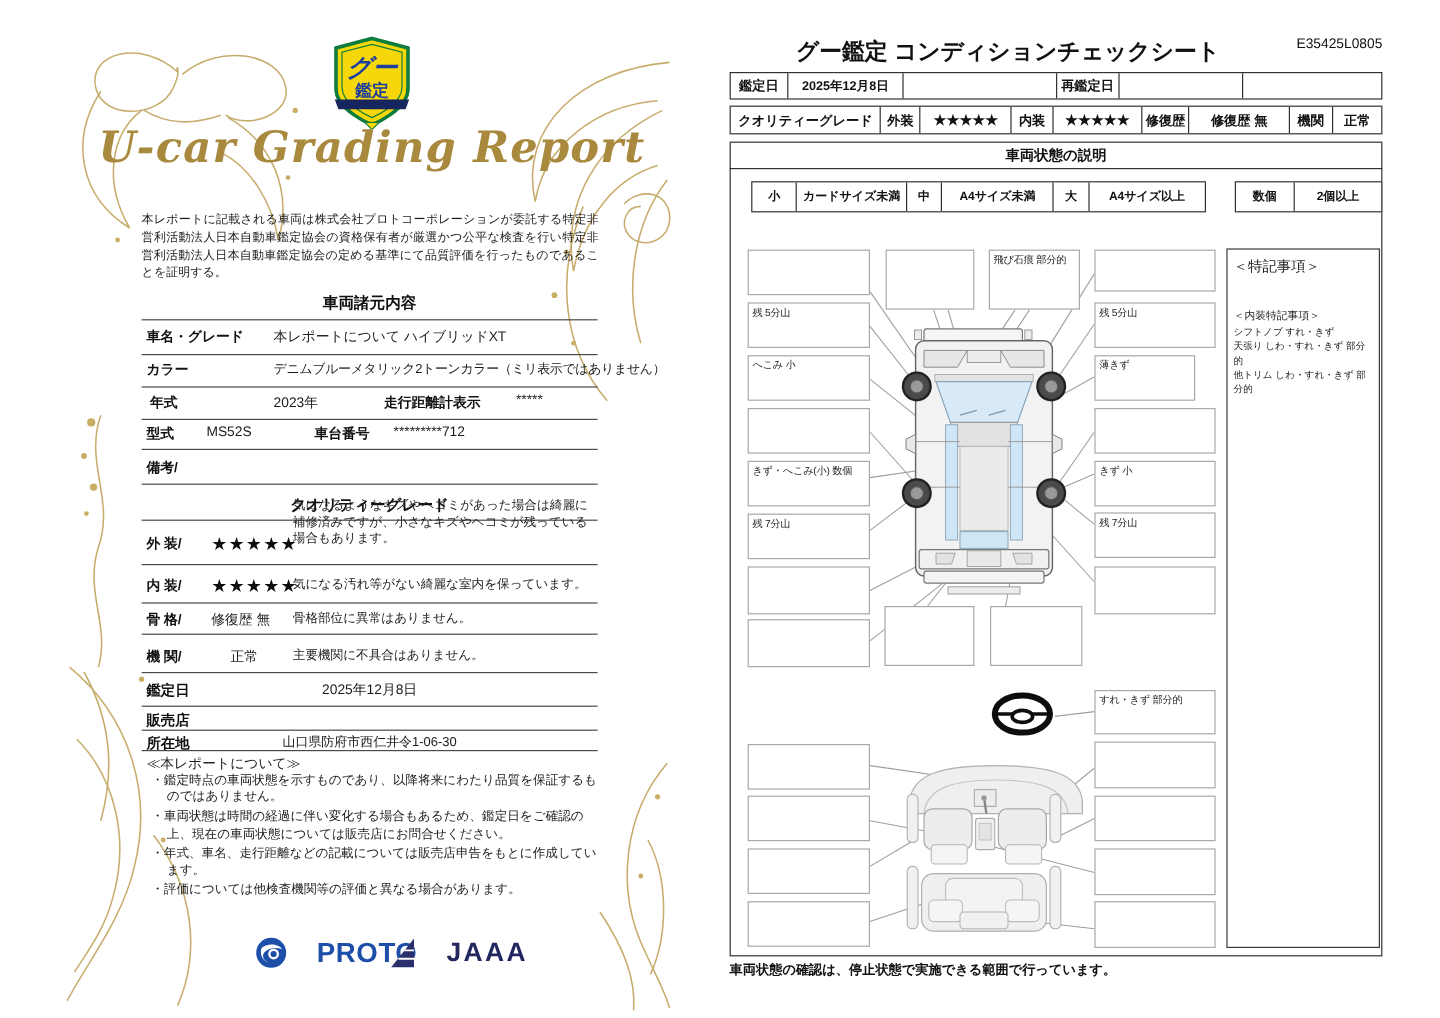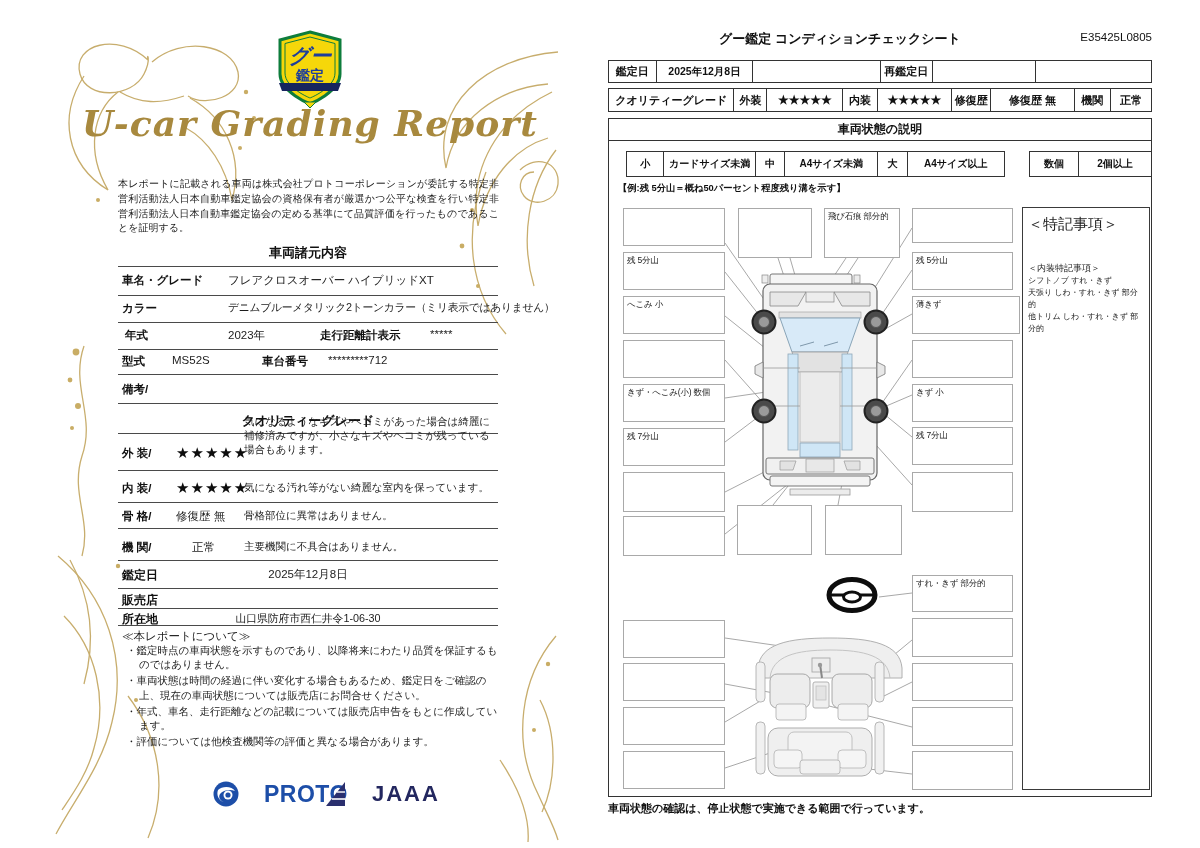--- a/index.html
+++ b/index.html
@@ -18,21 +18,21 @@
   .cell-lab{font-size:11.5px;font-weight:bold;color:#111;}
   .cell-val{font-size:11.5px;color:#1c1c1c;}
   .stars{font-size:15px;color:#0d0d0d;letter-spacing:1px;}
   .desc{font-size:10.5px;color:#1c1c1c;line-height:1.32;}
   .serif-lab{font-family:"Liberation Serif",serif;font-weight:bold;font-size:12px;color:#111;}
   .center-val{left:118px;width:380px;text-align:center;font-size:11.5px;color:#1c1c1c;}
   .about{font-family:"Liberation Serif",serif;font-size:11.5px;color:#1c1c1c;}
   .bullet{font-family:"Liberation Serif",serif;font-size:10.5px;line-height:1.35;color:#1c1c1c;
           padding-left:13px;text-indent:-13px;margin-bottom:2px;}
   
-  .rp-title{left:590px;top:30px;width:500px;text-align:center;font-size:13px;font-weight:bold;color:#111;}
+  .rp-title{left:590px;top:30px;width:500px;text-align:center;font-size:19px;font-weight:bold;color:#111;}
   .rp-code{left:1040px;top:31px;width:112px;text-align:right;font-size:11.5px;color:#111;}
   .tbl{border:1px solid #333;display:flex;background:#fff;}
   .tbl>div{border-right:1px solid #333;display:flex;align-items:center;justify-content:center;
            font-size:11px;font-weight:600;color:#111;overflow:hidden;white-space:nowrap;}
   .tbl>div:last-child{border-right:none;}
   .bigbox{left:608px;top:118px;width:544px;height:679px;border:1.5px solid #333;}
   .bighead{left:608px;top:118px;width:544px;height:23px;line-height:23px;text-align:center;
            font-size:12px;font-weight:bold;color:#111;border-bottom:1.5px solid #333;}
   .lbox{background:#fff;border:1px solid #a9a9a9;font-size:8.5px;letter-spacing:-0.2px;
         padding:2px 3px;color:#222;line-height:1.25;}
@@ -112,21 +112,21 @@
   <div class="abs hline" style="top:433px"></div>
   <div class="abs hline" style="top:470px"></div>
   <div class="abs hline" style="top:502px"></div>
   <div class="abs hline" style="top:528px"></div>
   <div class="abs hline" style="top:560px"></div>
   <div class="abs hline" style="top:588px"></div>
   <div class="abs hline" style="top:608px"></div>
   <div class="abs hline" style="top:625px"></div>
 
   <div class="abs cell-lab" style="left:122px;top:273px">車名・グレード</div>
-  <div class="abs cell-val" style="left:228px;top:273px">フレアクロスオーバー ハイブリッドXT</div>
+  <div class="abs cell-val" style="left:228px;top:273px">本レポートについて ハイブリッドXT</div>
   <div class="abs cell-lab" style="left:122px;top:301px">カラー</div>
   <div class="abs cell-val" style="left:228px;top:301px;font-size:10.8px;letter-spacing:-0.3px">デニムブルーメタリック2トーンカラー（ミリ表示ではありません）</div>
   <div class="abs cell-lab" style="left:125px;top:328px">年式</div>
   <div class="abs cell-val" style="left:228px;top:328px">2023年</div>
   <div class="abs cell-lab" style="left:320px;top:328px">走行距離計表示</div>
   <div class="abs cell-val" style="left:430px;top:328px">*****</div>
   <div class="abs cell-lab" style="left:122px;top:354px">型式</div>
   <div class="abs cell-val" style="left:172px;top:354px">MS52S</div>
   <div class="abs cell-lab" style="left:262px;top:354px">車台番号</div>
   <div class="abs cell-val" style="left:328px;top:354px">*********712</div>
@@ -213,21 +213,20 @@
     <div style="width:24.8%;font-size:10px">A4サイズ未満</div>
     <div style="width:7.6%;font-size:10px">大</div>
     <div style="width:25.9%;font-size:10px">A4サイズ以上</div>
   </div>
   <div class="abs tbl" style="left:1029px;top:151px;width:123px;height:26px">
     <div style="width:40%;font-size:10px">数個</div>
     <div style="width:60%;font-size:10px">2個以上</div>
   </div>
 
   <div class="abs tire-note">
-    <div>【例:残 5分山＝概ね50パーセント程度残り溝を示す】</div>
   </div>
 
   <svg class="abs" style="left:608px;top:118px" width="544" height="679" viewBox="608 118 544 679">
     <g stroke="#9e9e9e" stroke-width="0.9">
       <line x1="725" y1="243" x2="788" y2="334"></line>
         <line x1="725" y1="272" x2="763" y2="320"></line>
       <line x1="725" y1="316" x2="770" y2="352"></line>
         <line x1="725" y1="360" x2="765" y2="405"></line>
       <line x1="725" y1="398" x2="780" y2="390"></line>
         <line x1="725" y1="442" x2="762" y2="414"></line>
@@ -328,21 +327,21 @@
   <div class="abs lbox" style="left:623px;top:252px;width:102px;height:38px">残 5分山</div>
   <div class="abs lbox" style="left:623px;top:296px;width:102px;height:38px">へこみ 小</div>
   <div class="abs lbox" style="left:623px;top:340px;width:102px;height:38px"></div>
   <div class="abs lbox" style="left:623px;top:384px;width:102px;height:38px">きず・へこみ(小) 数個</div>
   <div class="abs lbox" style="left:623px;top:428px;width:102px;height:38px">残 7分山</div>
   <div class="abs lbox" style="left:623px;top:472px;width:102px;height:40px"></div>
   <div class="abs lbox" style="left:623px;top:516px;width:102px;height:40px"></div>
 
   <div class="abs lbox" style="left:912px;top:208px;width:101px;height:35px"></div>
   <div class="abs lbox" style="left:912px;top:252px;width:101px;height:38px">残 5分山</div>
-  <div class="abs lbox" style="left:912px;top:296px;width:108px;height:38px">薄きず</div>
+  <div class="abs lbox" style="left:912px;top:296px;width:84px;height:38px">薄きず</div>
   <div class="abs lbox" style="left:912px;top:340px;width:101px;height:38px"></div>
   <div class="abs lbox" style="left:912px;top:384px;width:101px;height:38px">きず 小</div>
   <div class="abs lbox" style="left:912px;top:427px;width:101px;height:38px">残 7分山</div>
   <div class="abs lbox" style="left:912px;top:472px;width:101px;height:40px"></div>
 
   <div class="abs lbox" style="left:738px;top:208px;width:74px;height:50px"></div>
   <div class="abs lbox" style="left:824px;top:208px;width:76px;height:50px">飛び石痕 部分的</div>
   <div class="abs lbox" style="left:737px;top:505px;width:75px;height:50px"></div>
   <div class="abs lbox" style="left:825px;top:505px;width:77px;height:50px"></div>
 
@@ -351,21 +350,21 @@
   <div class="abs lbox" style="left:623px;top:620px;width:102px;height:38px"></div>
   <div class="abs lbox" style="left:623px;top:663px;width:102px;height:38px"></div>
   <div class="abs lbox" style="left:623px;top:707px;width:102px;height:38px"></div>
   <div class="abs lbox" style="left:623px;top:751px;width:102px;height:38px"></div>
   <div class="abs lbox" style="left:912px;top:618px;width:101px;height:39px"></div>
   <div class="abs lbox" style="left:912px;top:663px;width:101px;height:38px"></div>
   <div class="abs lbox" style="left:912px;top:707px;width:101px;height:39px"></div>
   <div class="abs lbox" style="left:912px;top:751px;width:101px;height:39px"></div>
 
   <div class="abs notes-panel">
-    <div style="font-size:15px">＜特記事項＞</div>
+    <div style="font-size:12px">＜特記事項＞</div>
     <div style="height:26px"></div>
     <div style="font-size:9px">＜内装特記事項＞</div>
     <div>シフトノブ すれ・きず</div>
     <div>天張り しわ・すれ・きず 部分的</div>
     <div>他トリム しわ・すれ・きず 部分的</div>
   </div>
 
   <div class="abs rp-footer">車両状態の確認は、停止状態で実施できる範囲で行っています。</div>
 </div>
 

